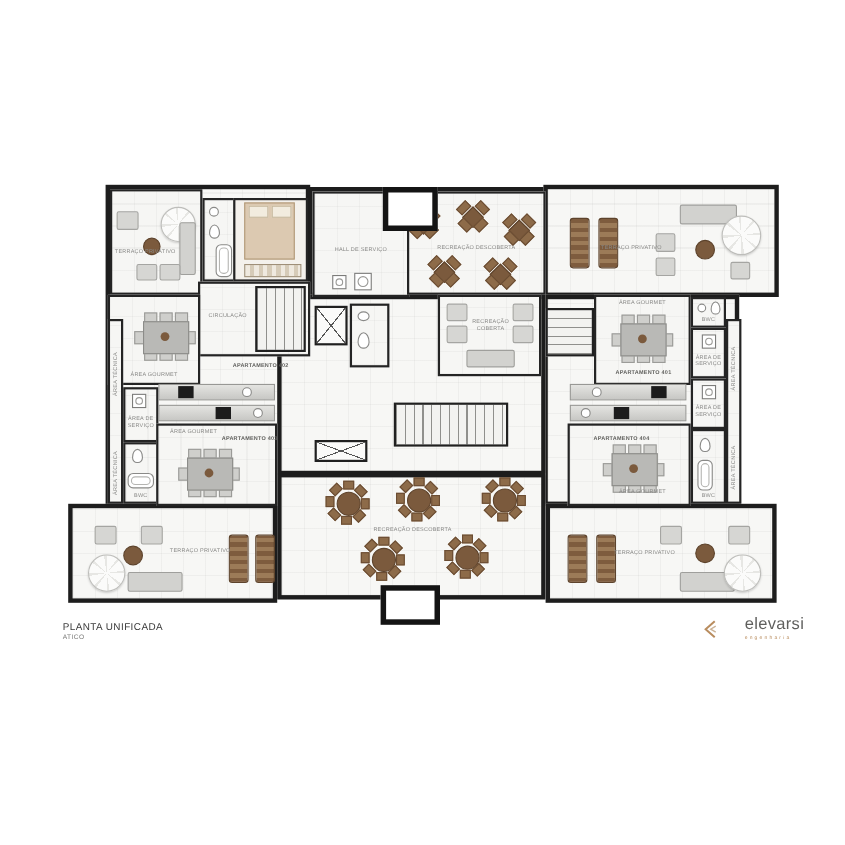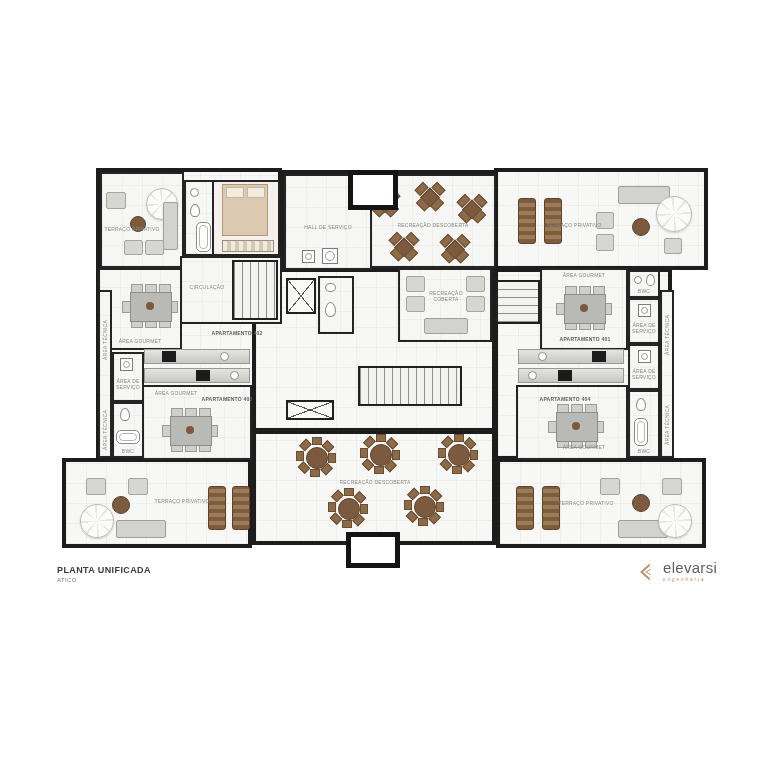--- a/index.html
+++ b/index.html
@@ -67,24 +67,24 @@
   .sqt .cN{left:10px;top:0;width:10px;height:6px;}  .sqt .cS{left:10px;bottom:0;width:10px;height:6px;}
   .sqt .cW{left:0;top:10px;width:6px;height:10px;}  .sqt .cE{right:0;top:10px;width:6px;height:10px;}
   
   .rt{position:absolute;width:40px;height:40px;z-index:4;}
   .rt .t{position:absolute;left:10px;top:10px;width:20px;height:20px;border-radius:50%;background:#7b5a3d;border:1px solid #5d432c;}
   .rt .c{position:absolute;left:16px;top:0;width:8px;height:6px;background:#8d6b49;border:1px solid #6b4d33;transform-origin:4px 20px;}
   .rt .r1{transform:rotate(45deg);} .rt .r2{transform:rotate(90deg);} .rt .r3{transform:rotate(135deg);}
   .rt .r4{transform:rotate(180deg);}.rt .r5{transform:rotate(225deg);}.rt .r6{transform:rotate(270deg);}
   .rt .r7{transform:rotate(315deg);}
   
-  .ttl{position:absolute;left:57px;top:565px;font-size:9px;font-weight:bold;color:#3a3a3a;letter-spacing:.4px;z-index:8;}
+  .ttl{position:absolute;left:57px;top:565px;font-size:9px;font-weight:normal;color:#3a3a3a;letter-spacing:.4px;z-index:8;}
   .sub{position:absolute;left:57px;top:577px;font-size:6px;color:#7a7a78;letter-spacing:.4px;z-index:8;}
   .logo{position:absolute;left:636px;top:560px;width:110px;height:36px;z-index:8;display:flex;align-items:flex-start;}
-  .logo .txt{margin-left:5px;}
+  .logo .txt{margin-left:19px;}
   .brand{font-size:15px;color:#5f5f5d;letter-spacing:.3px;line-height:1;}
   .tag{font-size:4.5px;color:#b98d5f;letter-spacing:2px;margin-top:2px;}
 </style>
 </head>
 <body>
 
 <div id="canvas">
 
   <div class="sh" style="left:96px;top:168px;width:186px;height:292px;"></div>
   <div class="sh" style="left:280px;top:170px;width:218px;height:100px;"></div>

